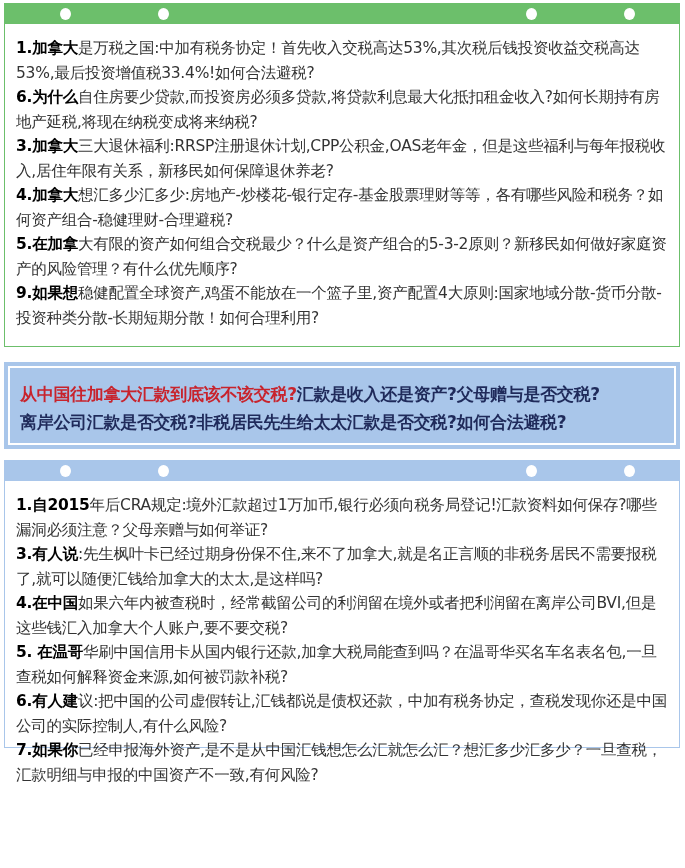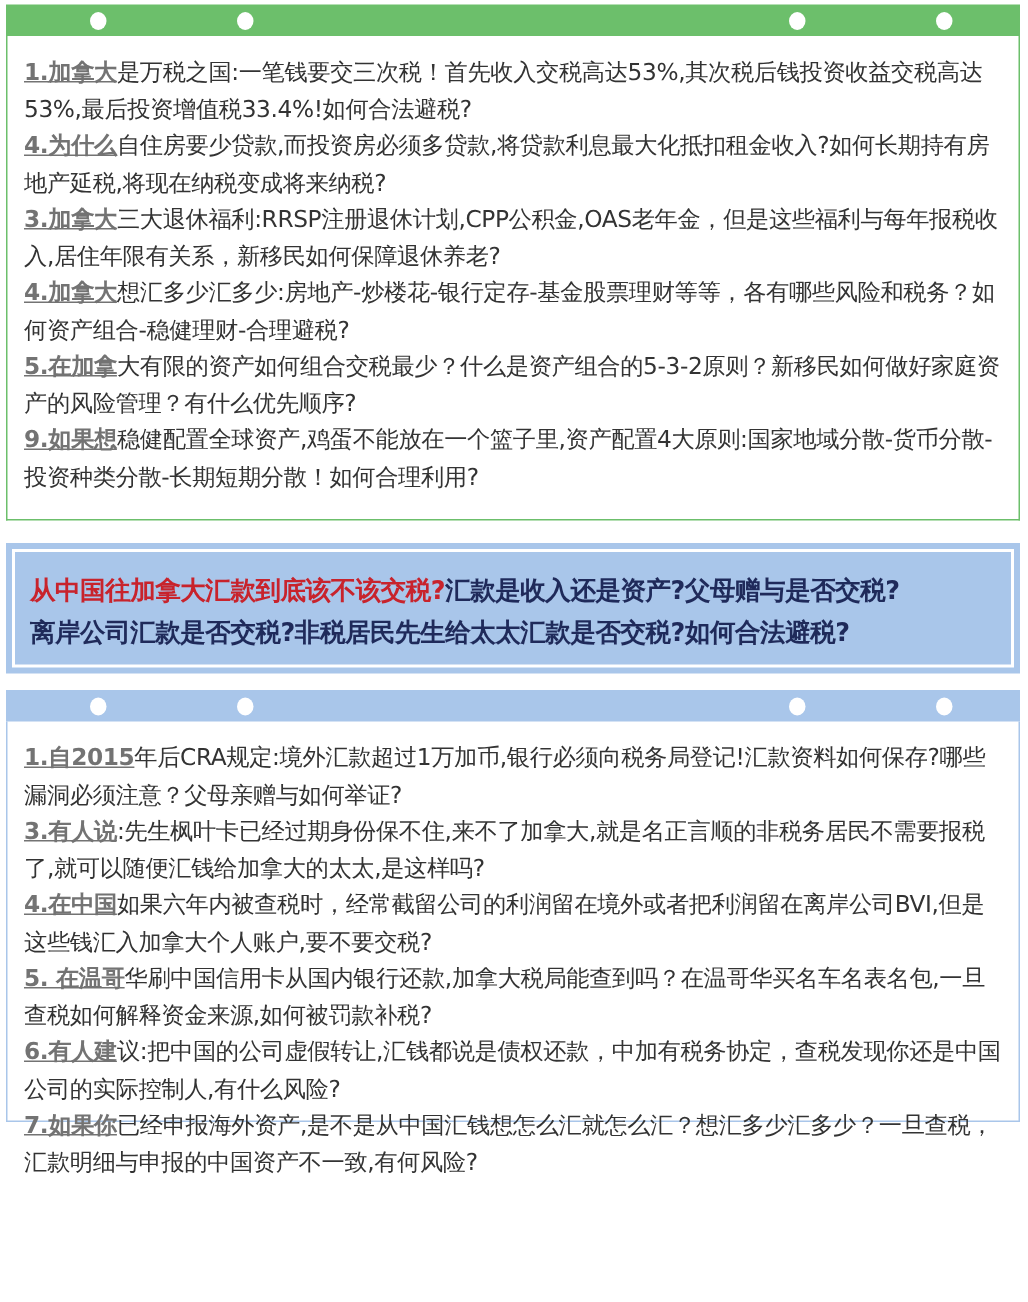--- a/index.html
+++ b/index.html
@@ -21,21 +21,21 @@
   }
   .panel-body {
     position: absolute; left: 0; right: 0; bottom: 0;
     border: 1px solid; border-top: none; box-sizing: border-box;
   }
   .q {
     margin: 0; padding: 0 11px 0 11px;
     font-size: 15.5px; line-height: 24.5px; letter-spacing: -0.25px;
     color: #333333;
   }
-  .q .lead { color: #737373; font-weight: bold; text-decoration: underline; }
+  .q .lead { color: #000000; font-weight: bold; }
   #panel1 { top: 3px; height: 344px; }
   #panel1 .panel-bar { background: #6cbf6b; }
   #panel1 .panel-body { top: 21px; border-color: #6cbf6b; padding-top: 12px; }
   #panel3 { top: 460px; height: 288px; }
   #panel3 .panel-bar { background: #a9c6ea; }
   #panel3 .panel-body { top: 21px; border-color: #a9c6ea; padding-top: 12px; }
   #banner {
     position: absolute; left: 4px; top: 362px; width: 676px; height: 87px;
     background: #a9c6ea; box-sizing: border-box; padding: 4px;
   }
@@ -53,22 +53,22 @@
 <body>
 
 <div class="panel" id="panel1">
   <div class="panel-bar">
     <span class="hole" style="left:56px"></span>
     <span class="hole" style="left:154px"></span>
     <span class="hole" style="left:522px"></span>
     <span class="hole" style="left:620px"></span>
   </div>
   <div class="panel-body">
-    <p class="q"><span class="lead">1.加拿大</span><span>是万税之国:一笔钱要交三次税！首先收入交税高达53%,其次税后钱投资收益交税高达53%,最后投资增值税33.4%!如何合法避税?</span></p>
-    <p class="q"><span class="lead">4.为什么</span><span>自住房要少贷款,而投资房必须多贷款,将贷款利息最大化抵扣租金收入?如何长期持有房地产延税,将现在纳税变成将来纳税?</span></p>
+    <p class="q"><span class="lead">1.加拿大</span><span>是万税之国:中加有税务协定！首先收入交税高达53%,其次税后钱投资收益交税高达53%,最后投资增值税33.4%!如何合法避税?</span></p>
+    <p class="q"><span class="lead">6.为什么</span><span>自住房要少贷款,而投资房必须多贷款,将贷款利息最大化抵扣租金收入?如何长期持有房地产延税,将现在纳税变成将来纳税?</span></p>
     <p class="q"><span class="lead">3.加拿大</span><span>三大退休福利:RRSP注册退休计划,CPP公积金,OAS老年金，但是这些福利与每年报税收入,居住年限有关系，新移民如何保障退休养老?</span></p>
     <p class="q"><span class="lead">4.加拿大</span><span>想汇多少汇多少:房地产-炒楼花-银行定存-基金股票理财等等，各有哪些风险和税务？如何资产组合-稳健理财-合理避税?</span></p>
     <p class="q"><span class="lead">5.在加拿</span><span>大有限的资产如何组合交税最少？什么是资产组合的5-3-2原则？新移民如何做好家庭资产的风险管理？有什么优先顺序?</span></p>
     <p class="q"><span class="lead">9.如果想</span><span>稳健配置全球资产,鸡蛋不能放在一个篮子里,资产配置4大原则:国家地域分散-货币分散-投资种类分散-长期短期分散！如何合理利用?</span></p>
   </div>
 </div>
 
 <div id="banner">
   <div id="banner-inner">
     <div class="banner-line"><span class="red">从中国往加拿大汇款到底该不该交税?</span><span>汇款是收入还是资产?父母赠与是否交税?</span></div>

